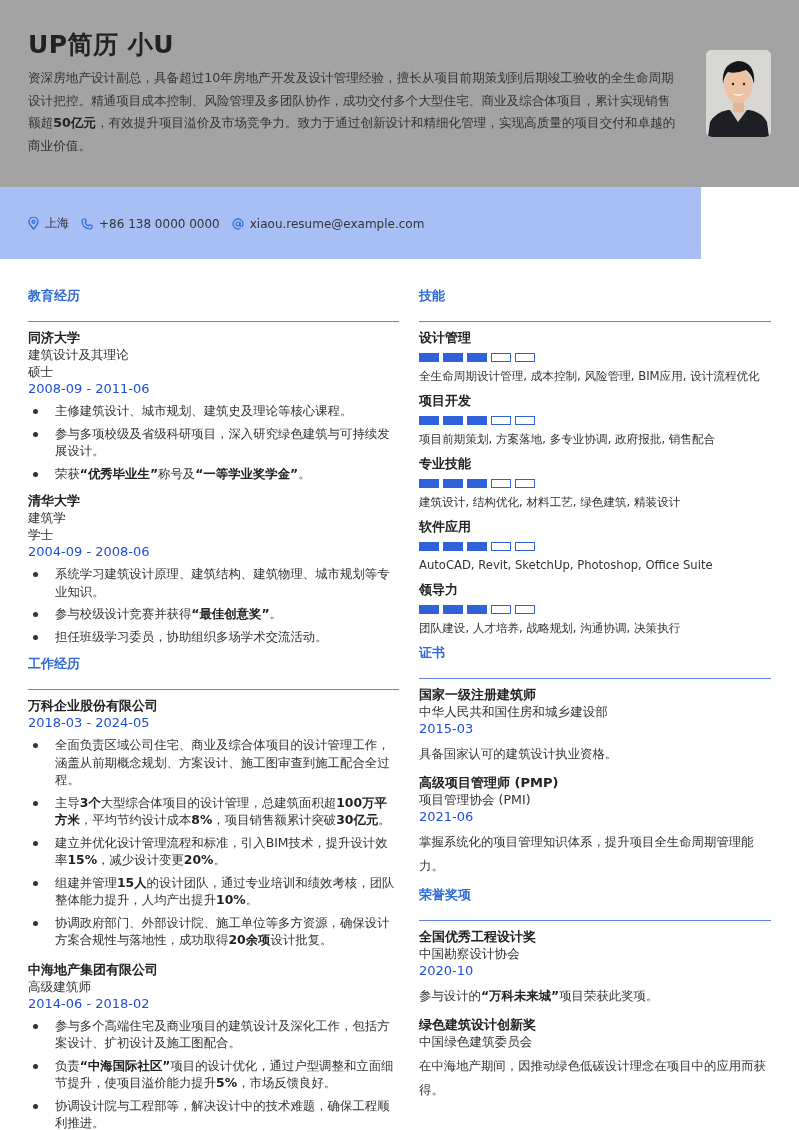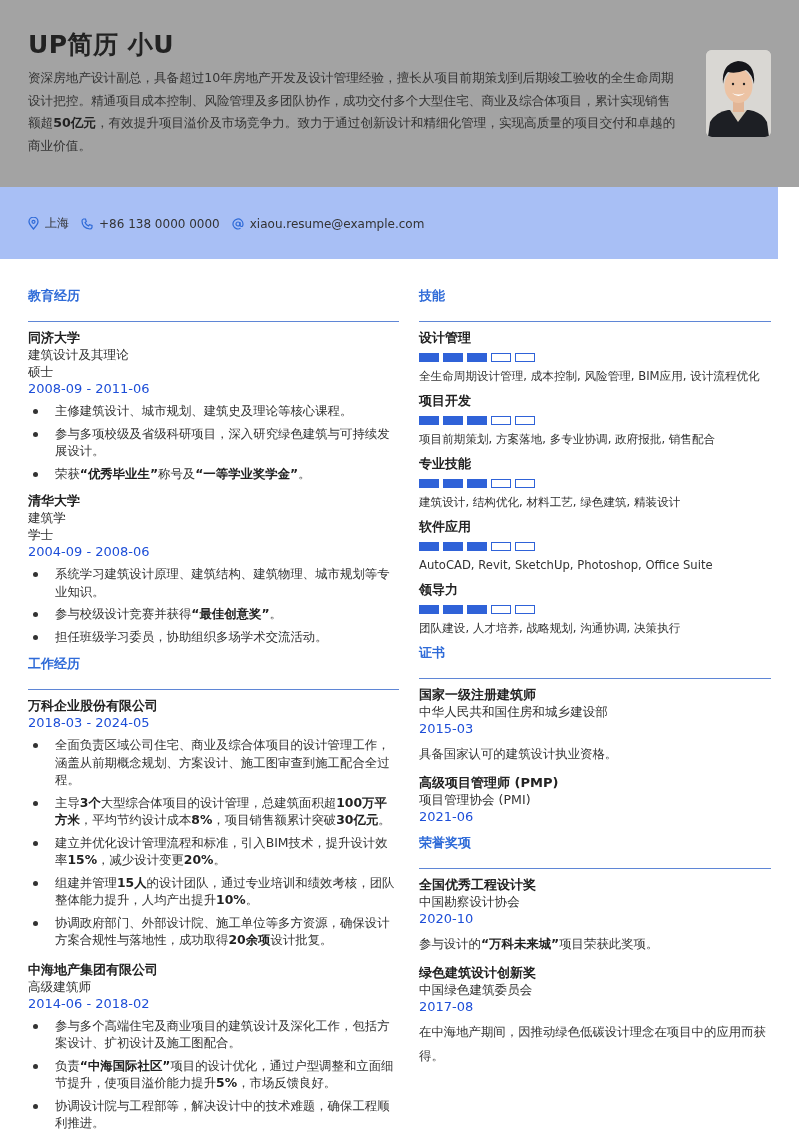--- a/index.html
+++ b/index.html
@@ -5,21 +5,21 @@
     * { box-sizing: border-box; margin: 0; padding: 0; }
     html, body { width: 799px; height: 1130px; overflow: hidden; background: #ffffff; }
     body { font-family: "DejaVu Sans", "Liberation Sans", sans-serif; color: #222; position: relative; }
 
     .header { position: absolute; left: 0; top: 0; width: 799px; height: 187px; background: #a3a3a3; }
     .name { position: absolute; left: 28px; top: 28px; font-size: 25px; font-weight: bold; color: #222; letter-spacing: 0.5px; }
     .summary { position: absolute; left: 28px; top: 67px; width: 650px; font-size: 12.6px; line-height: 22.6px; color: #333; }
     .summary b { color: #222; }
     .photo { position: absolute; left: 706px; top: 50px; width: 65px; height: 87px; border-radius: 6px; overflow: hidden; background: #d8d6d2; }
 
-    .contact-bar { position: absolute; left: 0; top: 187px; width: 778px; height: 72px; background: #a8bff5; }
+    .contact-bar { position: absolute; left: 0; top: 187px; width: 701px; height: 72px; background: #a8bff5; }
     .contact-row { position: absolute; left: 28px; top: 28px; display: flex; align-items: center; font-size: 12px; color: #333; }
     .contact-item { display: flex; align-items: center; margin-right: 12px; }
     .contact-item svg { margin-right: 6px; }
 
     .col-left { position: absolute; left: 28px; top: 287px; width: 371px; }
     .col-right { position: absolute; left: 419px; top: 287px; width: 352px; }
 
     .sec-title { font-size: 13px; font-weight: bold; color: #2f6bd8; padding-bottom: 16px; border-bottom: 1.5px solid #5f86d6; margin-bottom: 7px; }
 
     .entry-title { font-size: 13px; font-weight: bold; color: #222; line-height: 17px; }
@@ -211,33 +211,33 @@
         <div class="cert">
           <div class="entry-title">国家一级注册建筑师</div>
           <div class="entry-sub">中华人民共和国住房和城乡建设部</div>
           <div class="entry-date">2015-03</div>
           <div class="cert-desc"><span>具备国家认可的建筑设计执业资格。</span></div>
         </div>
         <div class="cert">
           <div class="entry-title">高级项目管理师 (PMP)</div>
           <div class="entry-sub">项目管理协会 (PMI)</div>
           <div class="entry-date">2021-06</div>
+          <div class="cert-desc"><span>掌握系统化的项目管理知识体系，提升项目全生命周期管理能力。</span></div>
         </div>
       </div>
   </section>
   <section style="margin-top:6px;">
     <div class="sec-title">荣誉奖项</div>
     <div id="award-list">
         <div class="cert">
           <div class="entry-title">全国优秀工程设计奖</div>
           <div class="entry-sub">中国勘察设计协会</div>
           <div class="entry-date">2020-10</div>
           <div class="cert-desc"><span>参与设计的</span><b>“万科未来城”</b><span>项目荣获此奖项。</span></div>
         </div>
         <div class="cert">
           <div class="entry-title">绿色建筑设计创新奖</div>
           <div class="entry-sub">中国绿色建筑委员会</div>
-          <div class="entry-date">2017-08</div>
           <div class="cert-desc"><span>在中海地产期间，因推动绿色低碳设计理念在项目中的应用而获得。</span></div>
         </div>
       </div>
   </section>
 </div>
 
 </body></html>

